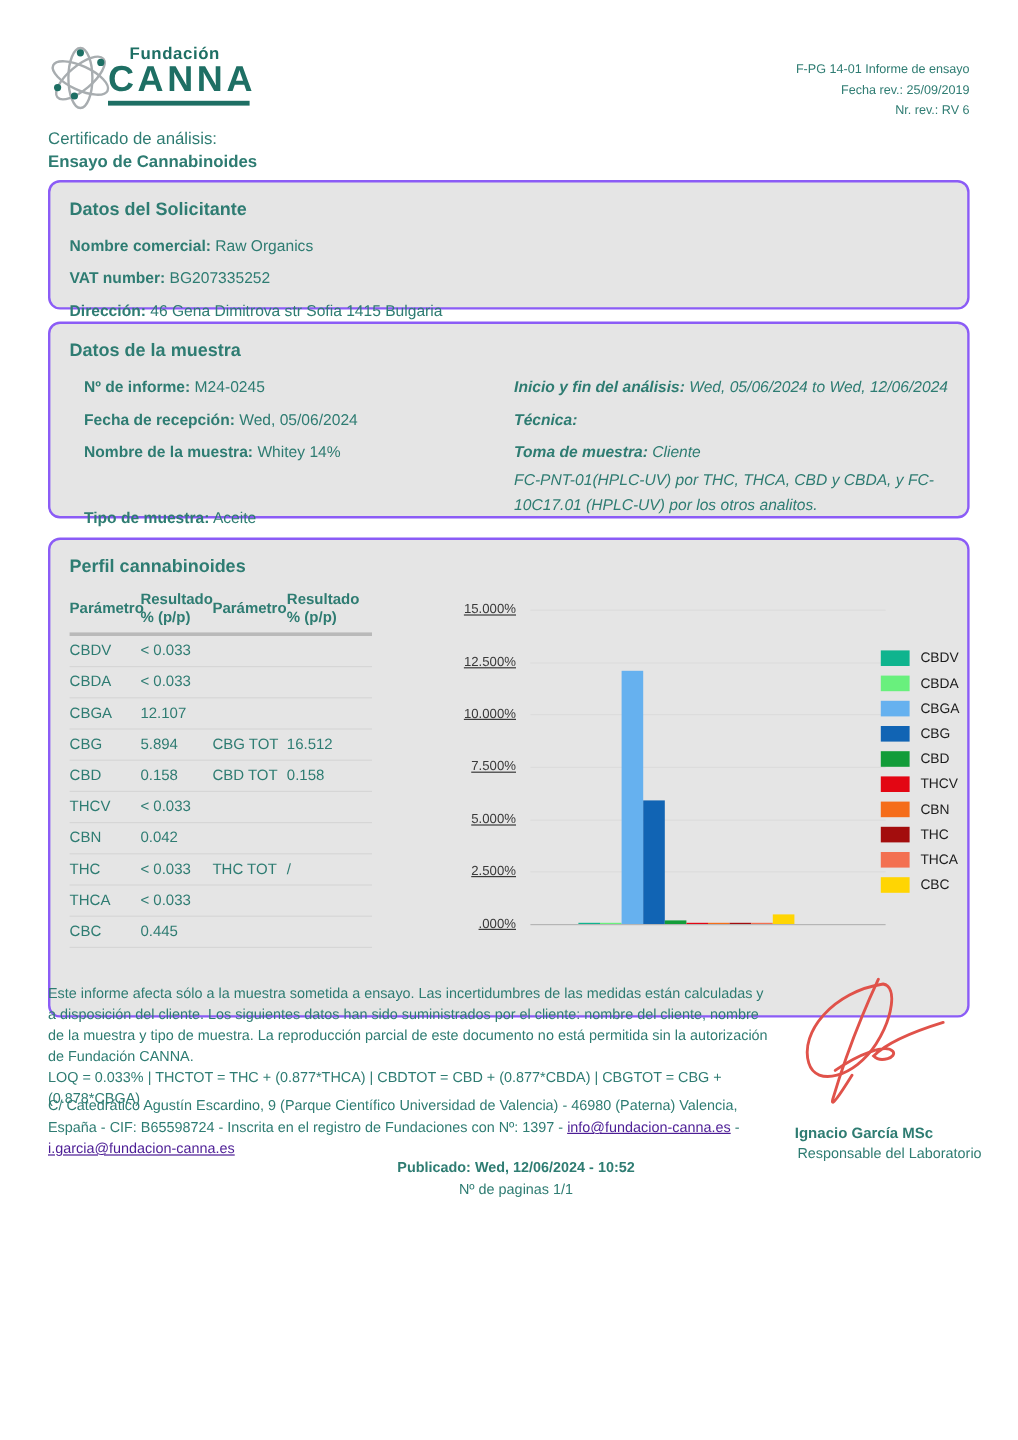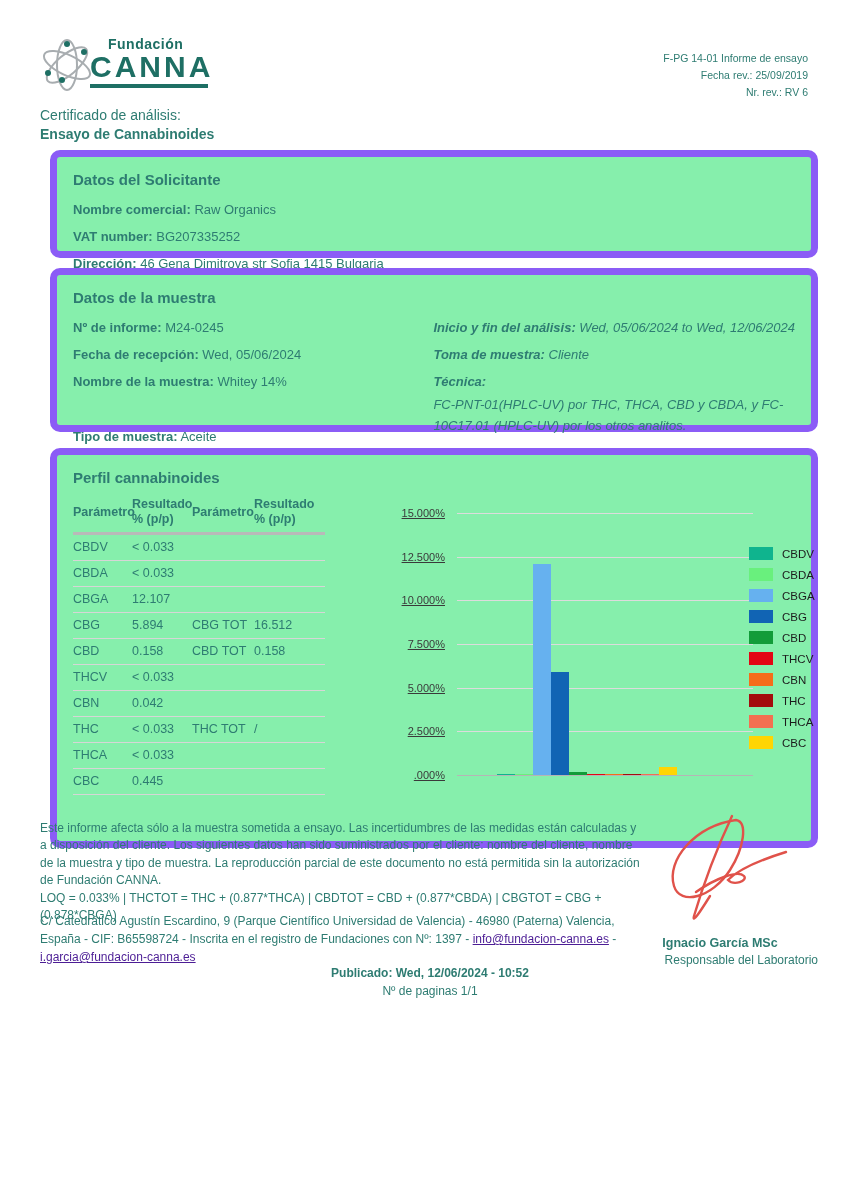--- a/index.html
+++ b/index.html
@@ -10,28 +10,28 @@
   .logo-block{position:absolute;left:38px;top:36px;display:flex;align-items:flex-start;}
   .logo-text{margin-left:-6px;}
   .logo-fundacion{font-size:14px;font-weight:bold;color:#1e6f64;letter-spacing:.5px;margin-left:18px;}
   .logo-canna{font-size:30px;font-weight:bold;color:#1e6f64;letter-spacing:3px;line-height:1.0;}
   .logo-underline{height:4px;background:#1e6f64;margin-top:2px;width:118px;}
   .doc-info{position:absolute;right:40px;top:50px;text-align:right;font-size:10.5px;line-height:1.6;color:#2e7c72;}
   .cert-title{position:absolute;left:40px;top:106px;font-size:14px;line-height:1.35;}
   .cert-title .b{font-weight:bold;}
 
   
-  .box{position:absolute;left:50px;width:768px;border:7px solid #8b5cf6;border-radius:10px;
-       box-sizing:border-box;padding:14px 16px;background:#86efac;}
+  .box{position:absolute;left:40px;width:768px;border:2px solid #8b5cf6;border-radius:10px;
+       box-sizing:border-box;padding:14px 16px;background:#e5e5e5;}
   .box-title{font-size:15px;font-weight:bold;margin-bottom:8px;}
   .field-row{font-size:13px;line-height:27px;white-space:nowrap;}
   .field-row .lbl{font-weight:bold;}
   #box-solicitante{top:150px;height:108px;}
   #box-muestra{top:268px;height:164px;}
-  .muestra-cols{display:flex;}
+  .muestra-cols{display:flex;margin-left:12px;}
   .muestra-left{width:375px;}
   .muestra-right{flex:1;font-style:italic;}
   .tipo-row{margin-top:28px;}
   .tecnica-text{font-size:13px;line-height:1.6;width:360px;white-space:normal;}
 
   
   #box-perfil{top:448px;height:400px;}
 
   .ctable{position:absolute;left:16px;top:42px;width:252px;font-size:12.5px;}
   .t-head{display:grid;grid-template-columns:57px 58px 60px 62px;column-gap:2px;
@@ -123,22 +123,22 @@
             <div class="field-row"><span class="lbl">Nombre de la muestra: </span><span>Whitey 14%</span></div>
           </div>
         <div class="field-row tipo-row">
           <span class="lbl">Tipo de muestra:</span>
           <span>Aceite</span>
         </div>
       </div>
       <div class="muestra-right">
         <div>
             <div class="field-row"><span class="lbl">Inicio y fin del análisis: </span><span>Wed, 05/06/2024 to Wed, 12/06/2024</span></div>
+            <div class="field-row"><span class="lbl">Técnica: </span><span></span></div>
             <div class="field-row"><span class="lbl">Toma de muestra: </span><span>Cliente</span></div>
-            <div class="field-row"><span class="lbl">Técnica: </span><span></span></div>
           </div>
         <div class="tecnica-text">FC-PNT-01(HPLC-UV) por THC, THCA, CBD y CBDA, y FC-10C17.01 (HPLC-UV) por los otros analitos.</div>
       </div>
     </div>
   </div>
 
   <div class="box" id="box-perfil">
     <div class="box-title">Perfil cannabinoides</div>
 
     <div class="ctable">

